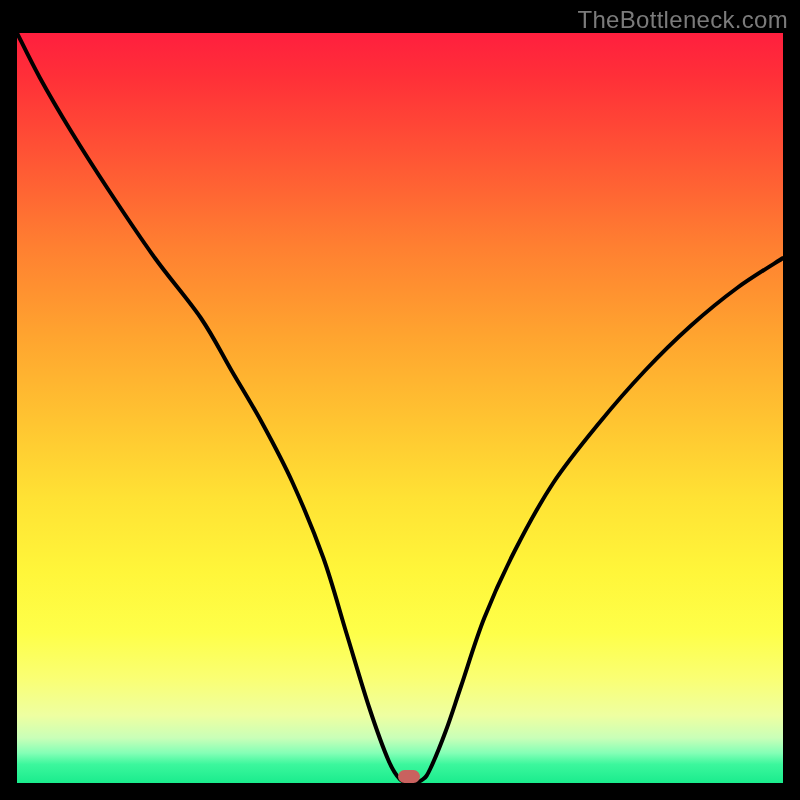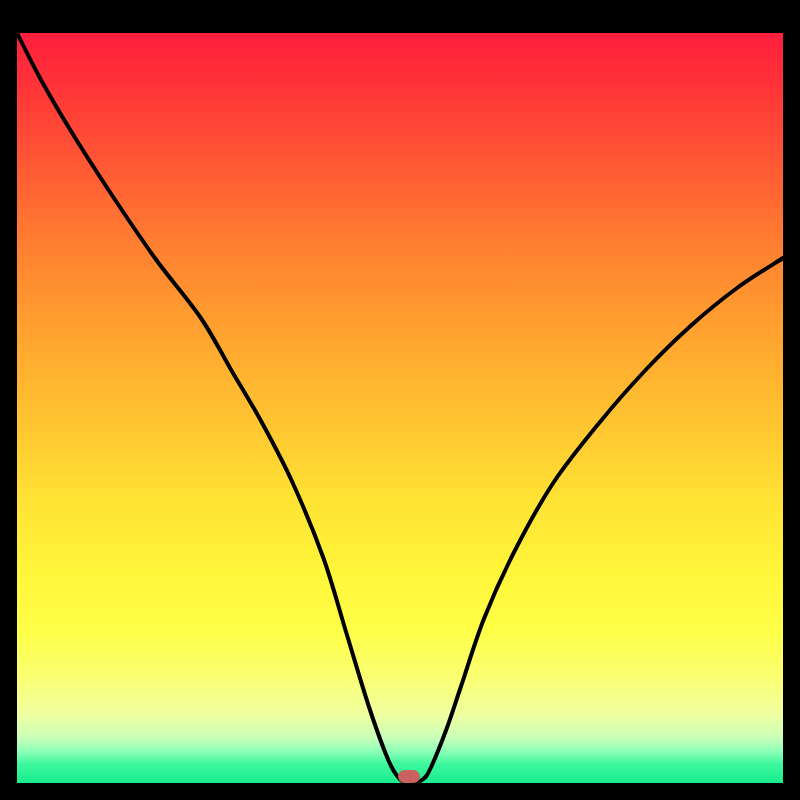--- a/index.html
+++ b/index.html
@@ -66,20 +66,21 @@
     height: 13px;
     border-radius: 7px;
     background: #c9625f;
     z-index: 6;
   }
 </style>
 </head>
 <body>
 
 <div class="wrap">
+  <div class="attribution">TheBottleneck.com</div>
 
   <div class="plot-bg"></div>
 
   <svg class="curve" viewBox="0 0 766 750" preserveAspectRatio="none">
     <path id="curve-path" d="M 0.00 0.00 C 3.83 7.50, 14.04 28.75, 22.98 45.00 C 31.92 61.25, 42.13 78.75, 53.62 97.50 C 65.11 116.25, 77.88 136.25, 91.92 157.50 C 105.96 178.75, 122.56 203.75, 137.88 225.00 C 153.20 246.25, 171.07 266.25, 183.84 285.00 C 196.61 303.75, 204.27 320.00, 214.48 337.50 C 224.69 355.00, 234.91 371.25, 245.12 390.00 C 255.33 408.75, 265.55 427.50, 275.76 450.00 C 285.97 472.50, 297.46 500.00, 306.40 525.00 C 315.34 550.00, 321.72 575.00, 329.38 600.00 C 337.04 625.00, 345.34 653.75, 352.36 675.00 C 359.38 696.25, 366.40 715.63, 371.51 727.50 C 376.62 739.38, 379.17 742.50, 383.00 746.25 C 386.83 750.00, 390.66 750.00, 394.49 750.00 C 398.32 750.00, 402.79 748.75, 405.98 746.25 C 409.17 743.75, 409.81 743.13, 413.64 735.00 C 417.47 726.88, 423.85 711.25, 428.96 697.50 C 434.07 683.75, 437.90 671.25, 444.28 652.50 C 450.66 633.75, 458.32 607.50, 467.26 585.00 C 476.20 562.50, 486.41 540.00, 497.90 517.50 C 509.39 495.00, 522.16 471.25, 536.20 450.00 C 550.24 428.75, 566.84 408.75, 582.16 390.00 C 597.48 371.25, 612.80 353.75, 628.12 337.50 C 643.44 321.25, 658.76 306.25, 674.08 292.50 C 689.40 278.75, 704.72 266.25, 720.04 255.00 C 735.36 243.75, 758.34 230.00, 766.00 225.00" fill="none" stroke="#000000" stroke-width="4" stroke-linejoin="round" stroke-linecap="round"></path>
   </svg>
 
   <div class="marker" id="marker" style="left: 398.192px; top: 770.25px; background: rgb(201, 98, 95);"></div>
 </div>
 

